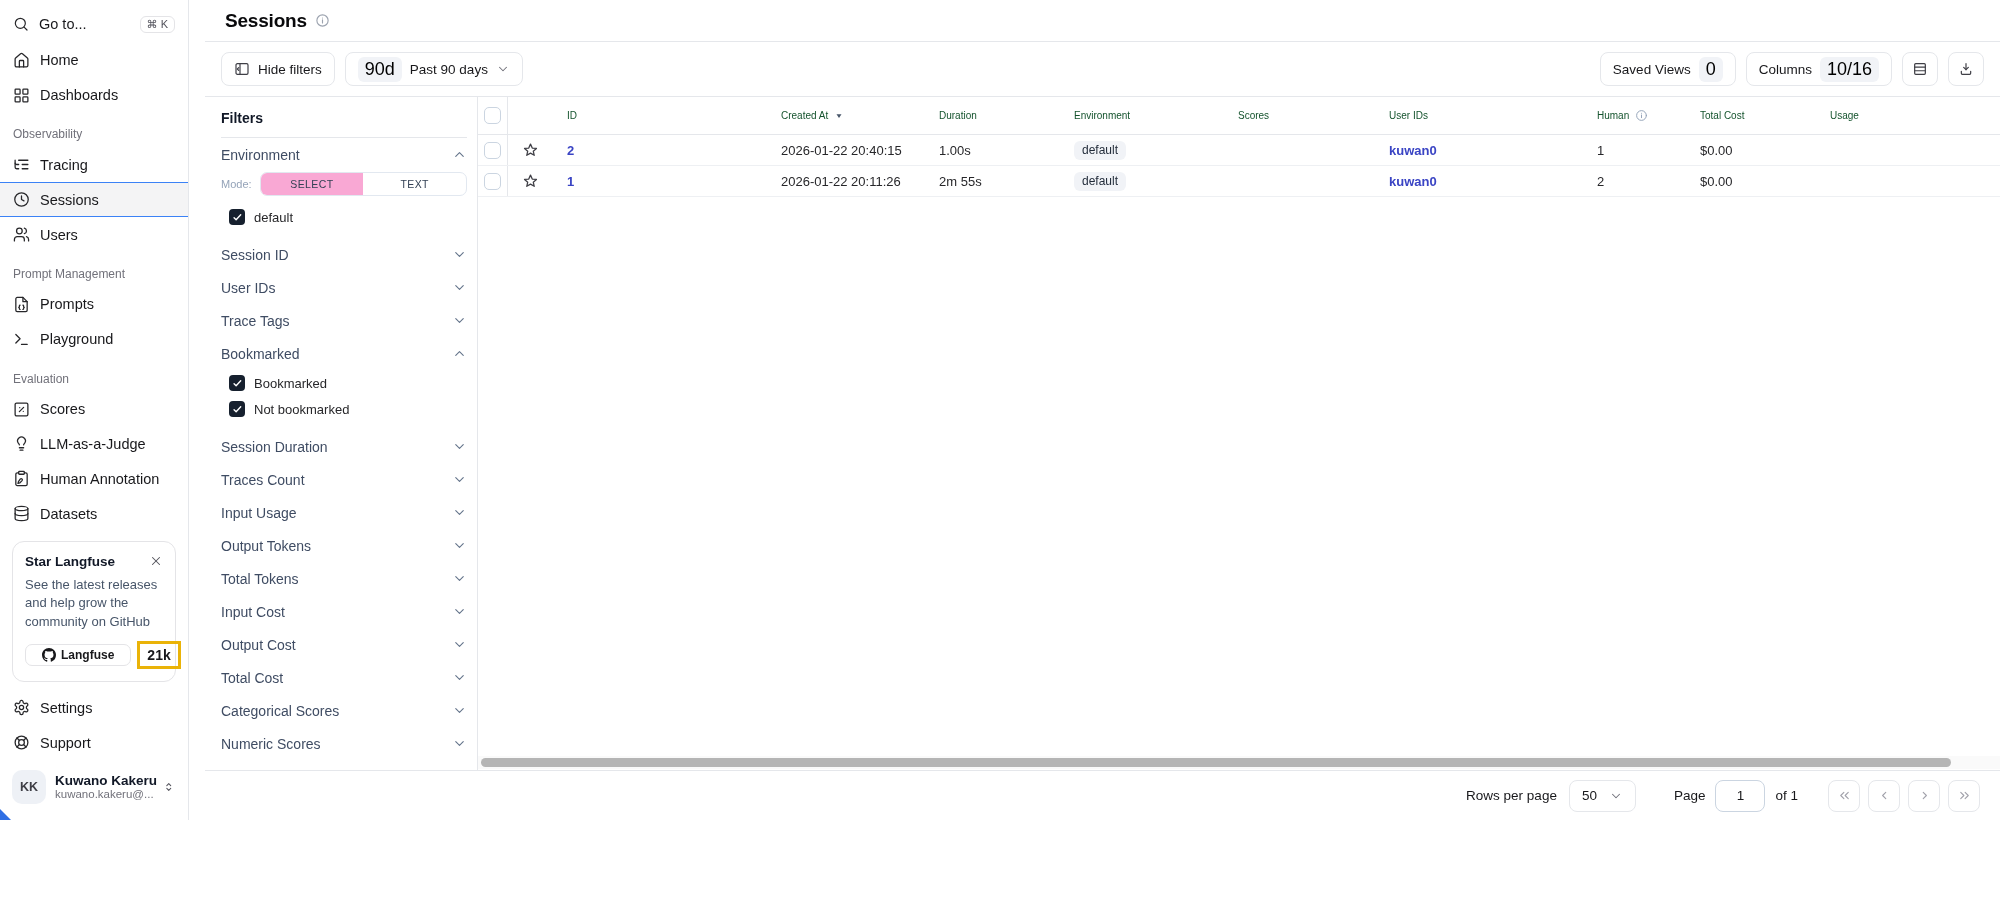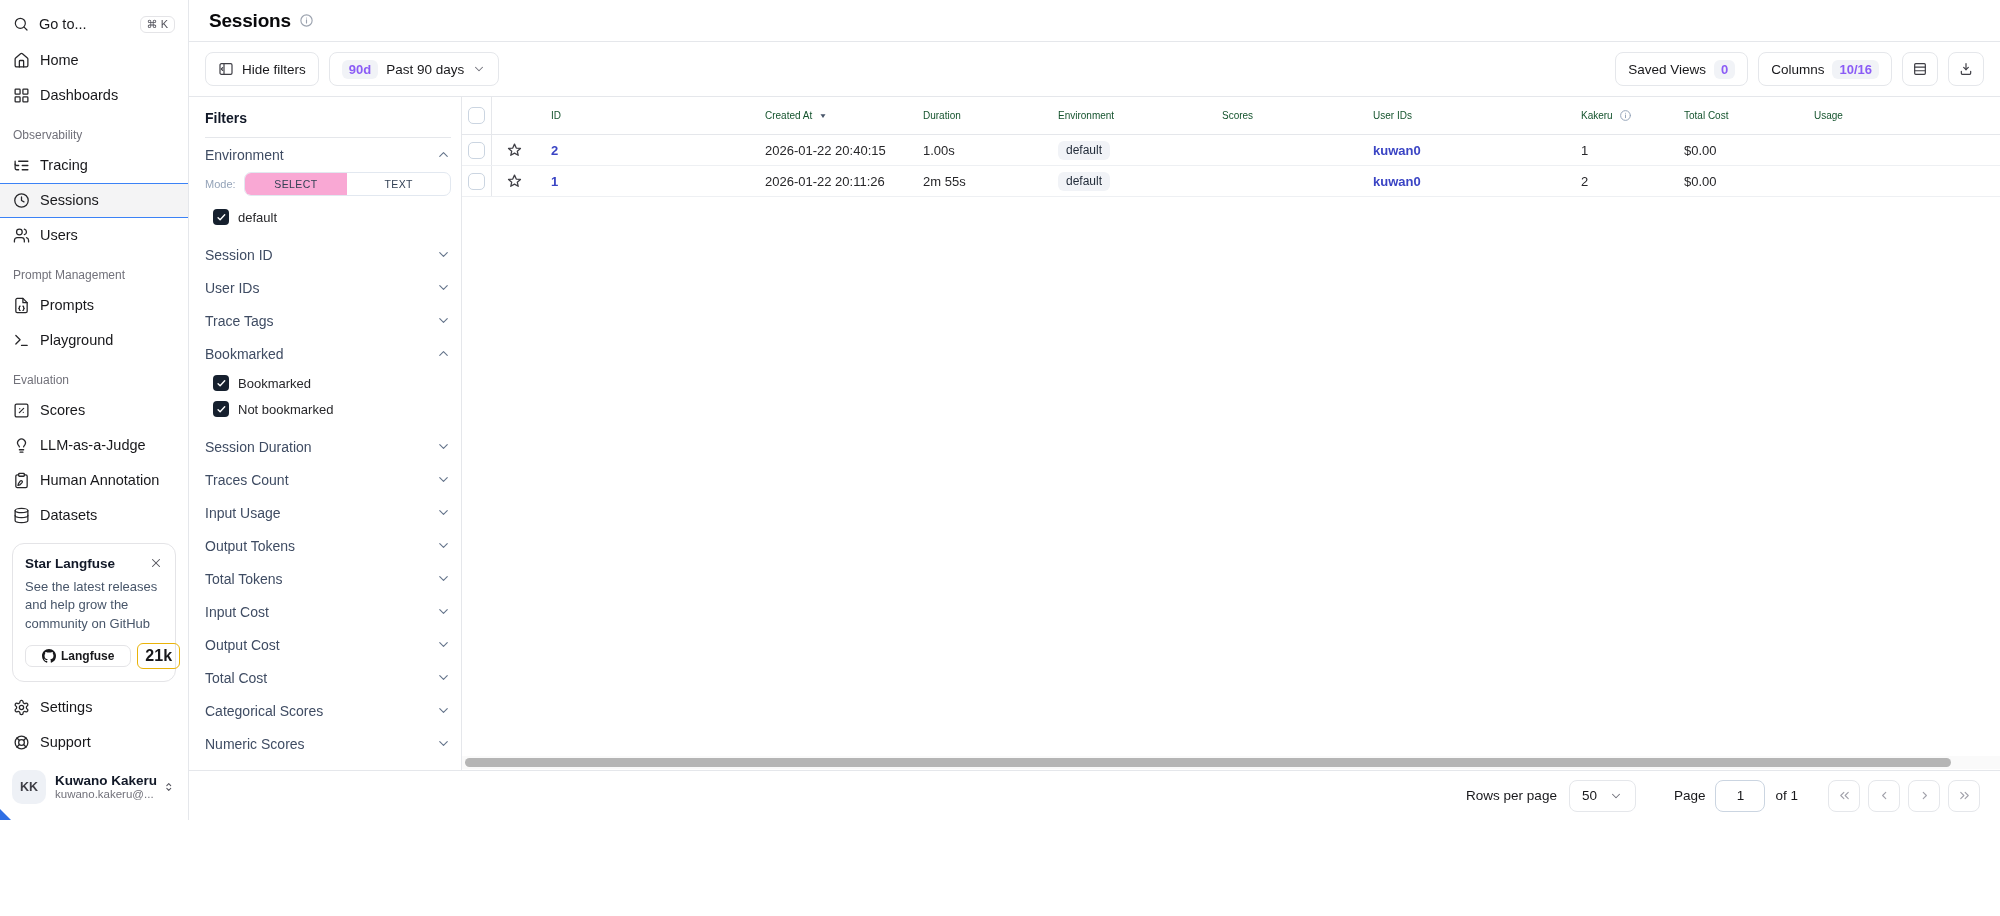--- a/index.html
+++ b/index.html
@@ -1,61 +1,61 @@
 <!DOCTYPE html>
 <html><head>
 <meta charset="utf-8">
 <style>
   * { margin:0; padding:0; box-sizing:border-box; }
   html,body { width:2000px; height:916px; background:#fff; }
   body { font-family:"Liberation Sans", sans-serif; color:#18181b; }
   svg { display:block; }
   .ic { stroke:currentColor; fill:none; stroke-width:1.8; stroke-linecap:round; stroke-linejoin:round; }
 
-  .page { position:relative; width:2000px; height:820px; display:flex; overflow:hidden; background:#fff; }
+  .page { position:relative; width:2000px; height:820px; display:flex; overflow:hidden; background:#fff;gap:16px; }
 
   
   .sidebar { width:189px; flex:0 0 189px; border-right:1px solid #e5e7eb; display:flex; flex-direction:column; padding-top:6px; }
   .goto-row { display:flex; align-items:center; gap:10px; height:38px; padding:0 13px; font-size:14.5px; color:#18181b; cursor:pointer; }
   .kbd { margin-left:auto; border:1px solid #e4e4e7; border-radius:6px; padding:1px 6px; font-size:11px; color:#52525b; background:#fff; white-space:nowrap; }
   .nav-item { display:flex; align-items:center; gap:10px; height:36px; padding:0 13px; font-size:14.5px; color:#18181b; cursor:pointer; }
   .nav-item .nicon { width:17px; height:17px; color:#27272a; flex:0 0 17px; }
   .nav-item.active { background:#f4f4f5; border-top:1px solid #3b82f6; border-bottom:1px solid #3b82f6; }
   .section-label { padding:15px 13px 6px; font-size:12px; color:#71717a; }
   .sidebar-spacer { flex:1; }
 
   .promo-card { margin:10px 12px 8px; border:1px solid #e4e4e7; border-radius:12px; padding:12px 12px 12px; }
   .promo-head { display:flex; align-items:flex-start; justify-content:space-between; }
   .promo-title { font-size:13.5px; font-weight:700; color:#111827; }
   .promo-close { width:14px; height:14px; color:#52525b; cursor:pointer; }
   .promo-body { font-size:13px; color:#475569; line-height:1.42; margin:7px 0 10px; }
   .gh-row { display:flex; align-items:center; gap:6px; }
   .gh-btn { display:inline-flex; align-items:center; gap:5px; border:1px solid #e4e4e7; border-radius:7px; padding:3px 16px; font-size:12px; font-weight:700; color:#18181b; cursor:pointer; background:#fff; }
   .gh-mark { width:14px; height:14px; fill:#18181b; }
-  .star-badge { border:1px solid #eab308; border-radius:6px; padding:3px 7px; font-size:16px; font-weight:700; color:#18181b; }
+  .star-badge { border:3px solid #eab308; border-radius:0; padding:3px 7px; font-size:14px; font-weight:700; color:#18181b; }
 
   .user-row { display:flex; align-items:center; gap:9px; padding:10px 12px 16px; cursor:pointer; }
   .avatar { width:34px; height:34px; border-radius:10px; background:#eef1f6; color:#3f3f46; display:grid; place-items:center; font-size:12.5px; font-weight:700; flex:0 0 34px; }
   .user-meta { min-width:0; }
   .user-name { font-size:13.5px; font-weight:700; color:#111827; white-space:nowrap; }
   .user-email { font-size:11.5px; color:#71717a; white-space:nowrap; }
   .user-caret { margin-left:auto; width:14px; height:14px; color:#52525b; }
 
   .corner-accent { position:absolute; left:0; bottom:0; width:11px; height:11px; background:#2f6fe4; clip-path:polygon(0 0,0 100%,100% 100%); }
 
   
   .main { flex:1; display:flex; flex-direction:column; min-width:0; }
   .page-header { height:42px; flex:0 0 42px; border-bottom:1px solid #e5e7eb; display:flex; align-items:center; gap:8px; padding:0 20px; }
   .page-title { font-size:19px; font-weight:700; color:#09090b; letter-spacing:-0.2px; }
   .info-ic { width:15px; height:15px; color:#9ca3af; }
 
   .toolbar { height:55px; flex:0 0 55px; border-bottom:1px solid #e5e7eb; display:flex; align-items:center; padding:0 16px; gap:10px; }
   .btn { display:inline-flex; align-items:center; gap:8px; height:34px; padding:0 12px; border:1px solid #e5e7eb; border-radius:8px; background:#fff; font-size:13.5px; color:#18181b; cursor:pointer; font-family:inherit; white-space:nowrap; }
   .btn .bicon { width:16px; height:16px; color:#3f3f46; }
-  .badge { background:#f1f3f7; border-radius:6px; padding:2px 7px; font-size:13px; color:#8b5cf6;font-weight:bold; }
+  .badge { background:#f1f3f7; border-radius:6px; padding:2px 7px; font-size:18px; color:#000000; }
   .chev-sm { width:14px; height:14px; color:#71717a; }
   .toolbar-right { margin-left:auto; display:flex; align-items:center; gap:10px; }
   .icon-btn { width:36px; justify-content:center; padding:0; }
 
   .content { flex:1; display:flex; min-height:0; }
 
   
   .filters-panel { width:273px; flex:0 0 273px; border-right:1px solid #e5e7eb; padding:13px 10px 0 16px; overflow:hidden; }
   .filters-title { font-size:14px; font-weight:600; color:#111827; padding-bottom:11px; border-bottom:1px solid #e5e7eb; }
   .frow { height:33px; display:flex; align-items:center; justify-content:space-between; cursor:pointer; }
@@ -496,21 +496,21 @@
           <div class="th">
               <span>Environment</span>
             </div>
           <div class="th">
               <span>Scores</span>
             </div>
           <div class="th">
               <span>User IDs</span>
             </div>
           <div class="th">
-            <span>Kakeru</span>
+            <span>Human</span>
             <svg class="ic th-info" viewBox="0 0 24 24">
                 <circle cx="12" cy="12" r="9"></circle>
                 <path d="M12 11v5"></path>
                 <path d="M12 8h.01"></path>
               </svg>
           </div>
           <div class="th">
               <span>Total Cost</span>
             </div>
           <div class="th">

